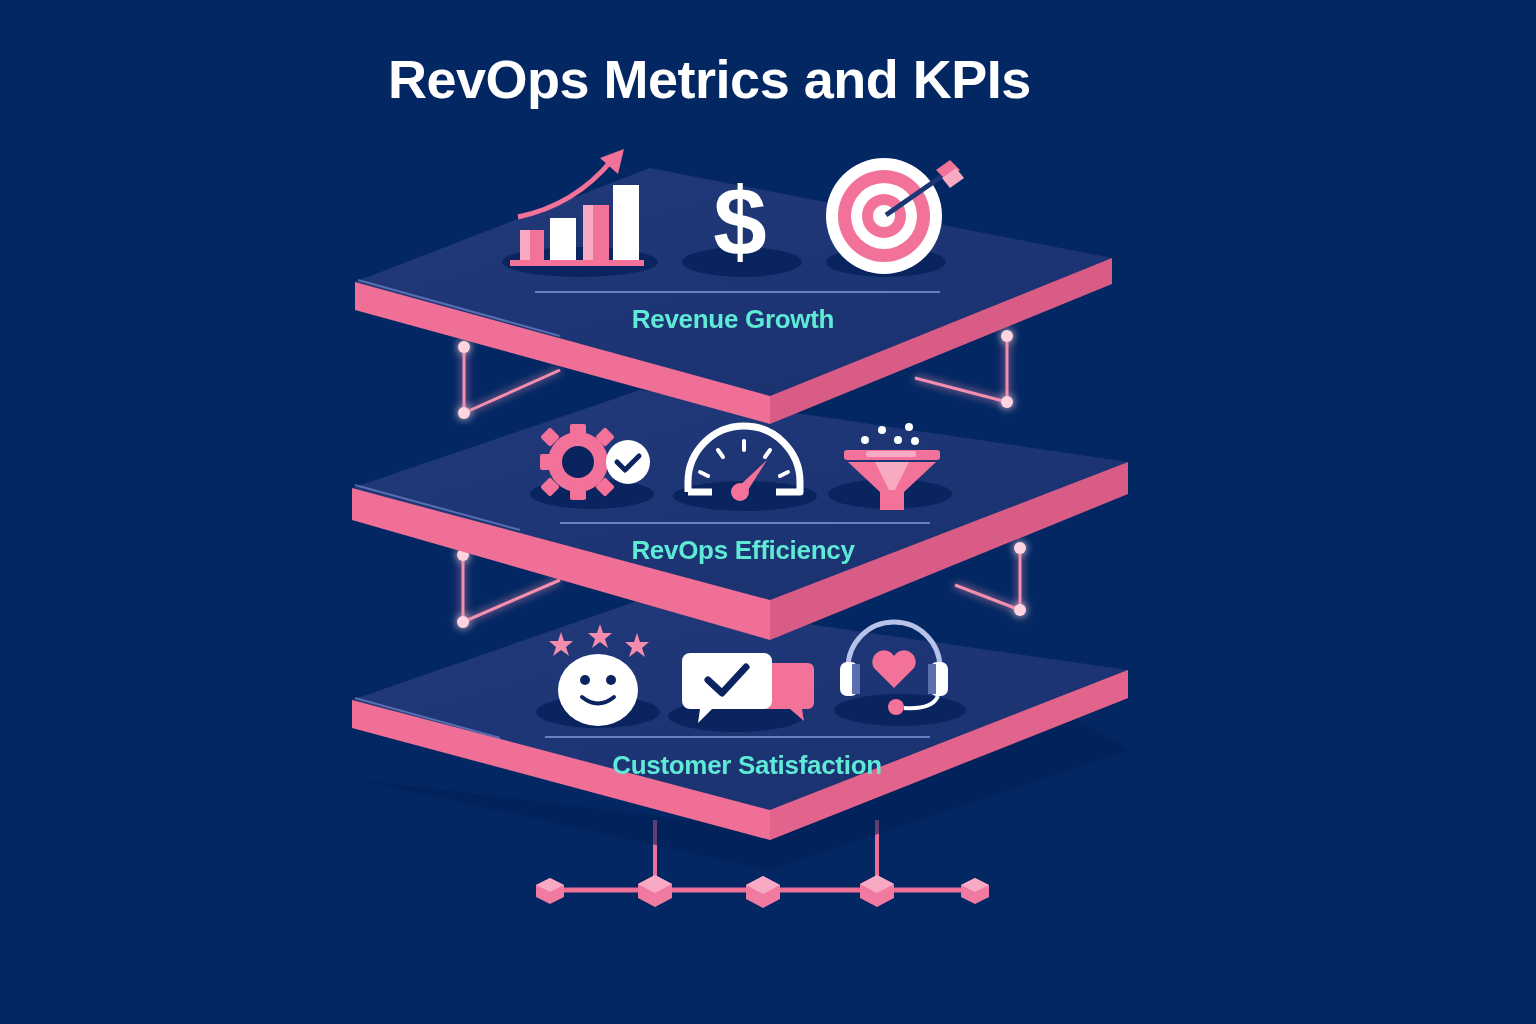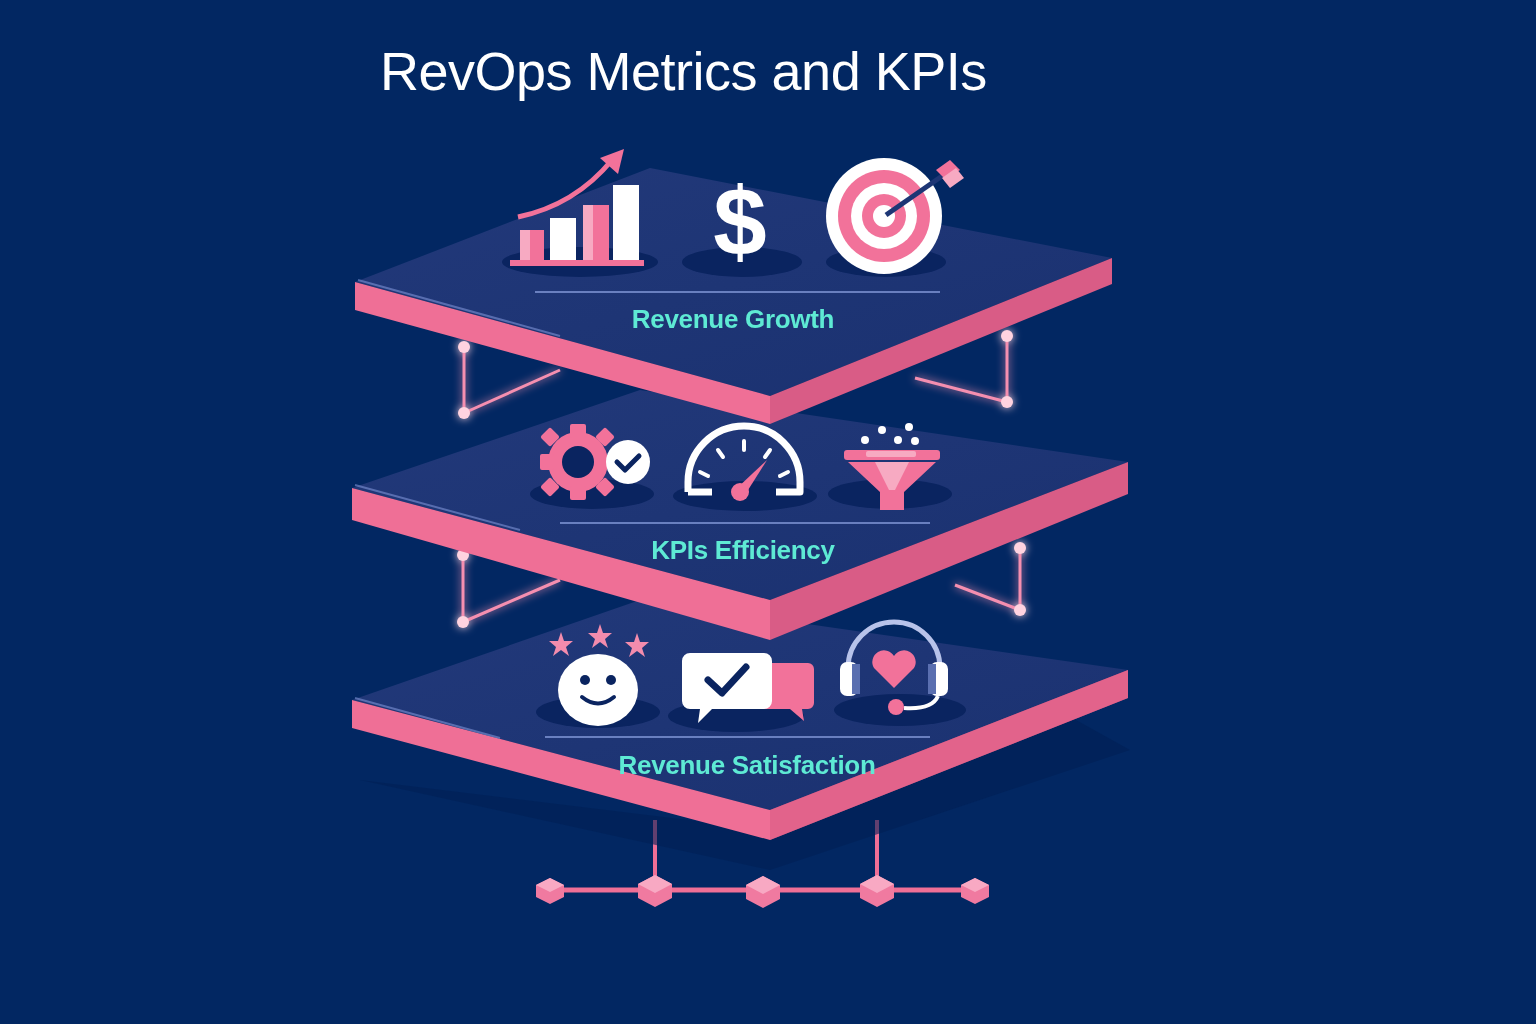--- a/index.html
+++ b/index.html
@@ -4,22 +4,22 @@
 <style>
   html, body { margin: 0; padding: 0; }
   body {
     width: 1536px; height: 1024px; overflow: hidden;
     background: #022762;
     font-family: "Liberation Sans", "DejaVu Sans", sans-serif;
     position: relative;
   }
   .title {
     position: absolute; left: 380px; top: 40px;
-    color: #ffffff; font-size: 54px; font-weight: 400; letter-spacing: -0.5px;
-    margin: 0; white-space: nowrap;
+    color: #ffffff; font-size: 54px; font-weight: 700; letter-spacing: -0.5px;
+    margin: 8px; white-space: nowrap;
   }
   svg.stage { position: absolute; left: 0; top: 0; }
   .layer-label {
     position: absolute; color: #5eead4; font-weight: 700; font-size: 26px;
     transform: translateX(-50%); white-space: nowrap; letter-spacing: -0.3px;
   }
 </style>
 </head>
 <body>
 
@@ -215,14 +215,14 @@
       <circle cx="884" cy="216" r="22" fill="#f2729a"></circle>
       <circle cx="884" cy="216" r="11" fill="#ffffff"></circle>
       <line x1="886" y1="215" x2="945" y2="174" stroke="#1d3675" stroke-width="5"></line>
       <polygon points="936,170 950,160 960,170 946,180" fill="#f2729a"></polygon>
       <polygon points="942,178 956,168 964,178 950,188" fill="#f7aac2"></polygon>
     </g>
   </g>
 </svg>
 
 <div class="layer-label" style="left:733px; top:304px;">Revenue Growth</div>
-<div class="layer-label" style="left:743px; top:535px;">KPIs Efficiency</div>
-<div class="layer-label" style="left:747px; top:750px;">Revenue Satisfaction</div>
+<div class="layer-label" style="left:743px; top:535px;">RevOps Efficiency</div>
+<div class="layer-label" style="left:747px; top:750px;">Customer Satisfaction</div>
 
 </body></html>

